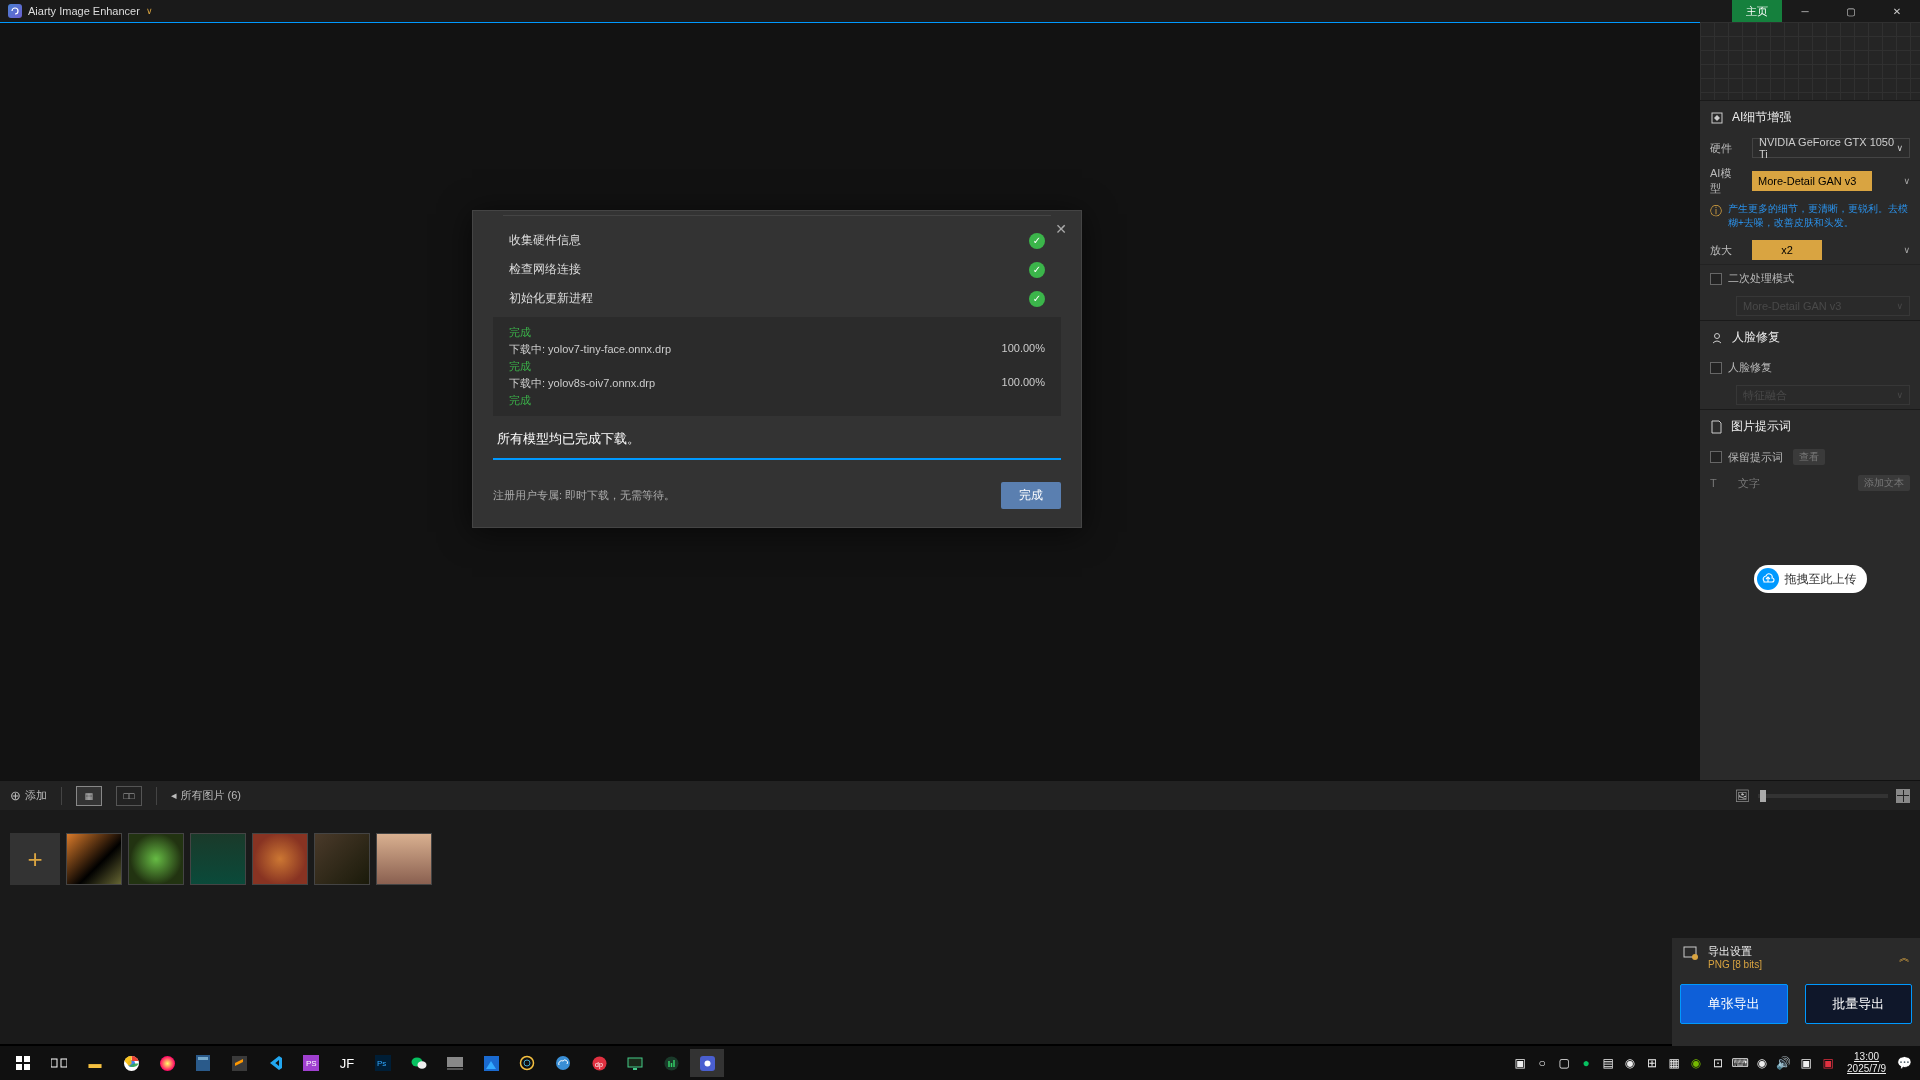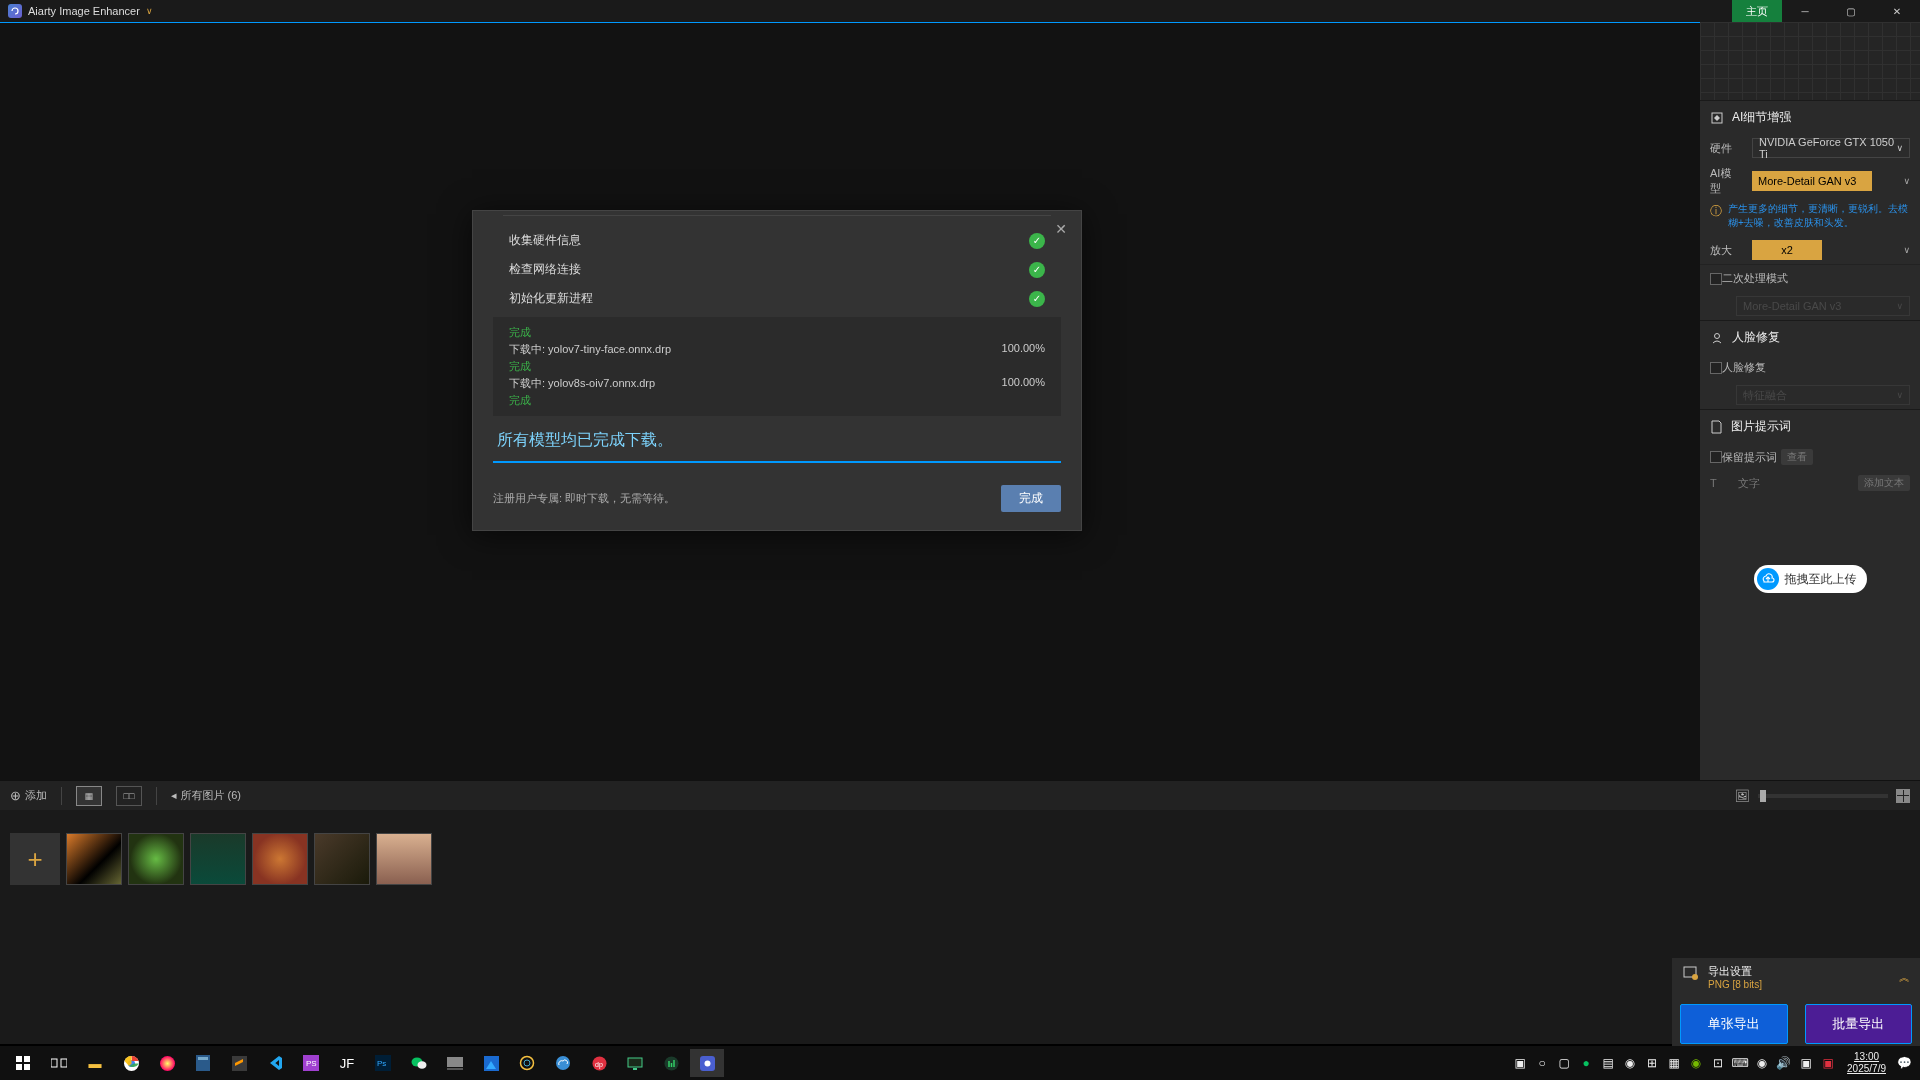--- a/index.html
+++ b/index.html
@@ -22,42 +22,42 @@
 .preview-grid { height: 78px; background: #252525; background-image: linear-gradient(#303030 1px, transparent 1px), linear-gradient(90deg, #303030 1px, transparent 1px); background-size: 14px 14px; }
 
 .panel-section-title { display: flex; align-items: center; gap: 8px; padding: 8px 10px; font-size: 12px; color: #eee; border-top: 1px solid #1a1a1a; }
 .panel-row { display: flex; align-items: center; padding: 4px 10px; font-size: 11px; gap: 14px; }
 .panel-row label { width: 28px; color: #bbb; font-size: 11px; }
 .select-box { flex: 1; background: #2b2b2b; border: 1px solid #444; color: #ccc; height: 20px; display: flex; align-items: center; justify-content: space-between; padding: 0 6px; cursor: pointer; font-size: 11px; }
 .select-box.golden { background: #d9a441; color: #000; border: none; }
 .hint-row { display: flex; gap: 6px; padding: 2px 10px 6px 10px; }
 .hint-icon { color: #d9a441; font-size: 12px; margin-top: 1px; }
 .hint-text { font-size: 10px; color: #2a8fe6; line-height: 1.4; }
-.checkbox-row { display: flex; align-items: center; gap: 0; padding: 6px 10px; font-size: 11px; color: #bbb; border-top: 1px solid #222; }
+.checkbox-row { display: flex; align-items: center; gap: 6px; padding: 6px 10px; font-size: 11px; color: #bbb; border-top: 1px solid #222; }
 .fake-checkbox { width: 12px; height: 12px; border: 1px solid #666; background: #222; cursor: pointer; }
 .select-box.disabled { opacity: 0.5; color: #666; }
 .upload-chip { display: inline-flex; align-items: center; margin: 40px auto 0; background: #fff; border-radius: 14px; padding: 3px 10px 3px 3px; gap: 6px; cursor: pointer; font-size: 12px; color: #333; }
 .upload-icon-circle { width: 22px; height: 22px; background: #0099ff; border-radius: 50%; display: flex; align-items: center; justify-content: center; color: #fff; font-size: 12px; }
 .upload-area { text-align: center; padding-top: 30px; }
 
 .small-btn { background: #3a3a3a; color: #777; padding: 1px 6px; font-size: 10px; margin-left: 4px; cursor: pointer; border-radius: 2px; }
 
 
 .modal { position: absolute; left: 472px; top: 187px; width: 610px; background: #333; border: 1px solid #444; box-shadow: 0 4px 30px rgba(0,0,0,0.6); }
 .modal-header { padding: 16px 0 8px; }
 .modal-title { text-align: center; font-size: 16px; color: #ddd; letter-spacing: 4px; }
 .modal-close { position: absolute; right: 14px; top: 10px; color: #aaa; cursor: pointer; font-size: 14px; }
 .modal-body { padding: 0 20px; }
 .divider { height: 1px; background: #444; margin: 4px 30px 10px; }
 .step-row { display: flex; justify-content: space-between; align-items: center; padding: 6px 16px; font-size: 12px; color: #ddd; }
 .check-circle { width: 16px; height: 16px; background: #3bb54a; border-radius: 50%; display: flex; align-items: center; justify-content: center; color: #fff; font-size: 10px; }
 .download-block { background: #2b2b2b; padding: 8px 16px; margin: 4px 0; font-size: 11px; }
 .download-done { color: #3bb54a; font-size: 11px; }
 .download-row { display: flex; justify-content: space-between; color: #ccc; padding: 2px 0; }
-.summary-text { font-size: 16px; color: #7dd3fc; padding: 10px 4px; }
+.summary-text { font-size: 13px; color: #ffffff; padding: 10px 4px; }
 .progress-bar { height: 2px; background: #0099ff; margin: 0 0 10px; }
 .modal-footer { display: flex; justify-content: space-between; align-items: center; padding: 12px 20px 18px; }
 .footer-note { font-size: 11px; color: #aaa; }
 .done-btn { background: #5a7fb0; color: #fff; padding: 5px 18px; font-size: 12px; cursor: pointer; border-radius: 2px; }
 
 
 .bottom-bar { height: 30px; background: #222; border-top: 1px solid #111; display: flex; align-items: center; padding: 0 10px; gap: 14px; font-size: 11px; color: #bbb; }
 .bottom-bar .sep { width: 1px; height: 18px; background: #444; }
 .bb-item { display: flex; align-items: center; gap: 4px; cursor: pointer; }
 .bb-icon-box { width: 26px; height: 20px; border: 1px solid #555; display: flex; align-items: center; justify-content: center; font-size: 9px; cursor: pointer; }
@@ -75,24 +75,24 @@
 
 
 .dark-fill { height: 136px; background: #1a1a1a; }
 
 
 .export-bar { position: absolute; right: 0; bottom: 34px; width: 248px; background: #2a2a2a; }
 .export-header { display: flex; align-items: center; justify-content: space-between; padding: 6px 10px; font-size: 11px; }
 .export-header-left { display: flex; gap: 8px; align-items: flex-start; }
 .export-info .t { color: #eee; font-size: 11px; }
 .export-info .sub { color: #d9a441; font-size: 10px; }
-.export-buttons { display: flex; gap: 17px; padding: 8px 8px 2px; }
+.export-buttons { display: flex; gap: 17px; padding: 8px 8px 22px; }
 .exp-btn { flex: 1; text-align: center; padding: 10px 4px; font-size: 13px; cursor: pointer; border-radius: 2px; border: 1px solid #0099ff; }
 .exp-btn.single { background: #0e5fd8; color: #fff; }
-.exp-btn.batch { background: #4c1d95; color: #fff; }
+.exp-btn.batch { background: #0f172a; color: #fff; }
 
 
 .footer-line { height: 6px; background: #000; }
 
 
 .taskbar { position: absolute; bottom: 0; left: 0; right: 0; height: 34px; background: #101010; display: flex; align-items: center; padding: 0 6px; gap: 2px; }
 .tb-icon { width: 34px; height: 28px; display: flex; align-items: center; justify-content: center; color: #fff; font-size: 13px; cursor: pointer; }
 .tb-spacer { flex: 1; }
 .tb-tray { display: flex; align-items: center; gap: 4px; font-size: 11px; color: #eee; }
 .tb-tray .tray-i { width: 18px; height: 18px; display: flex; align-items: center; justify-content: center; cursor: pointer; font-size: 12px; }

